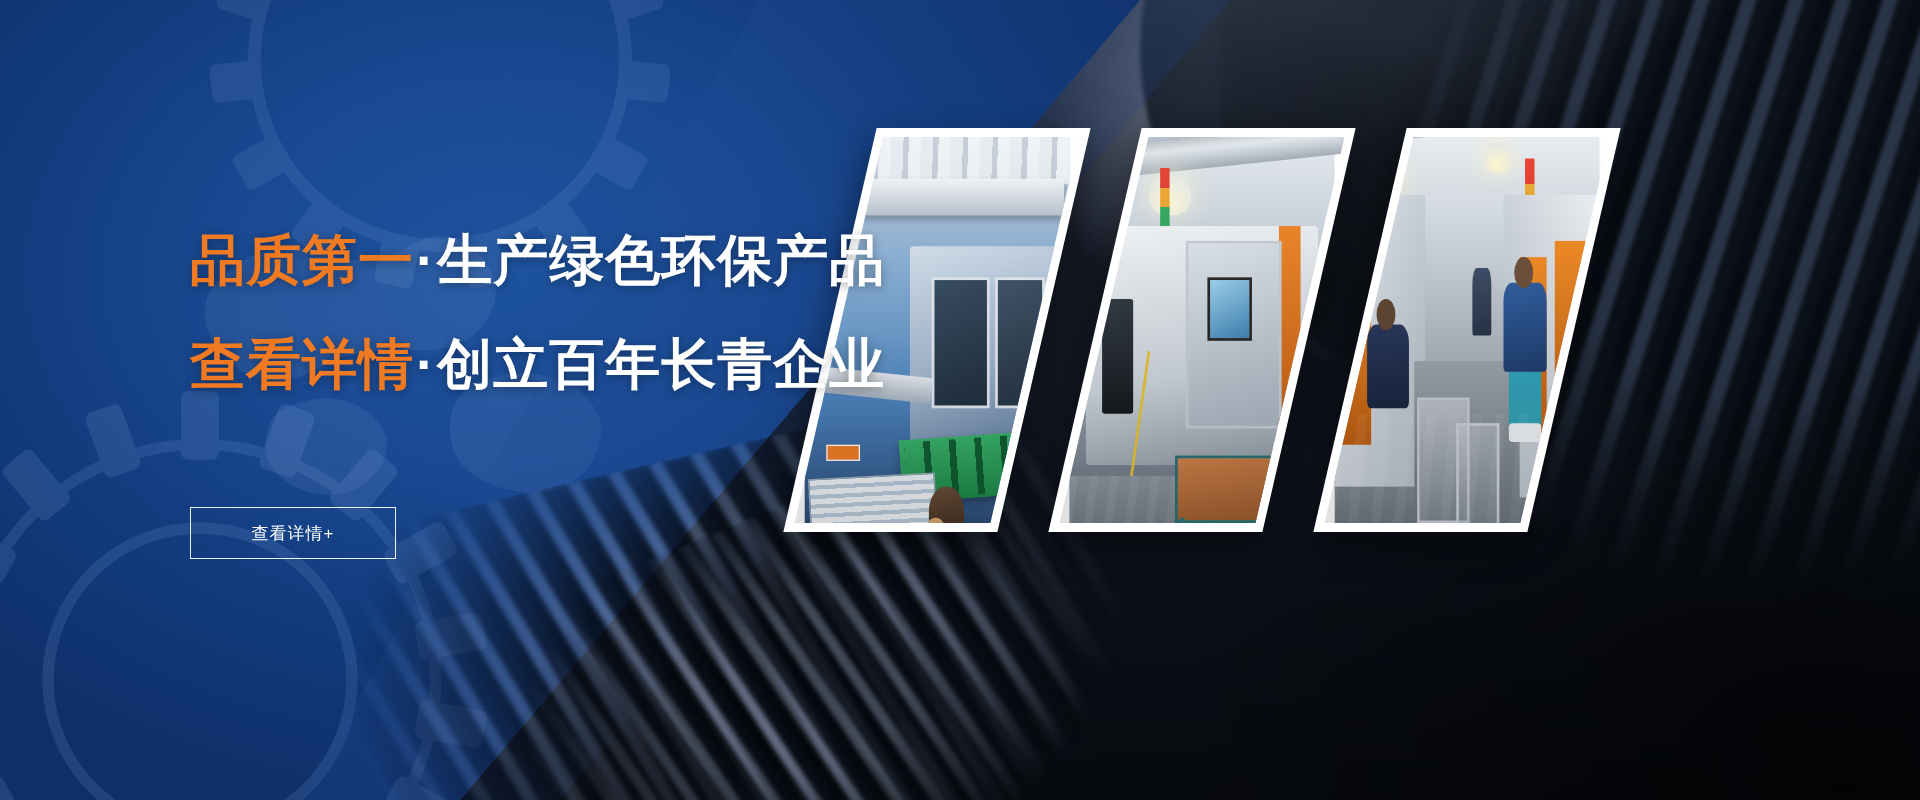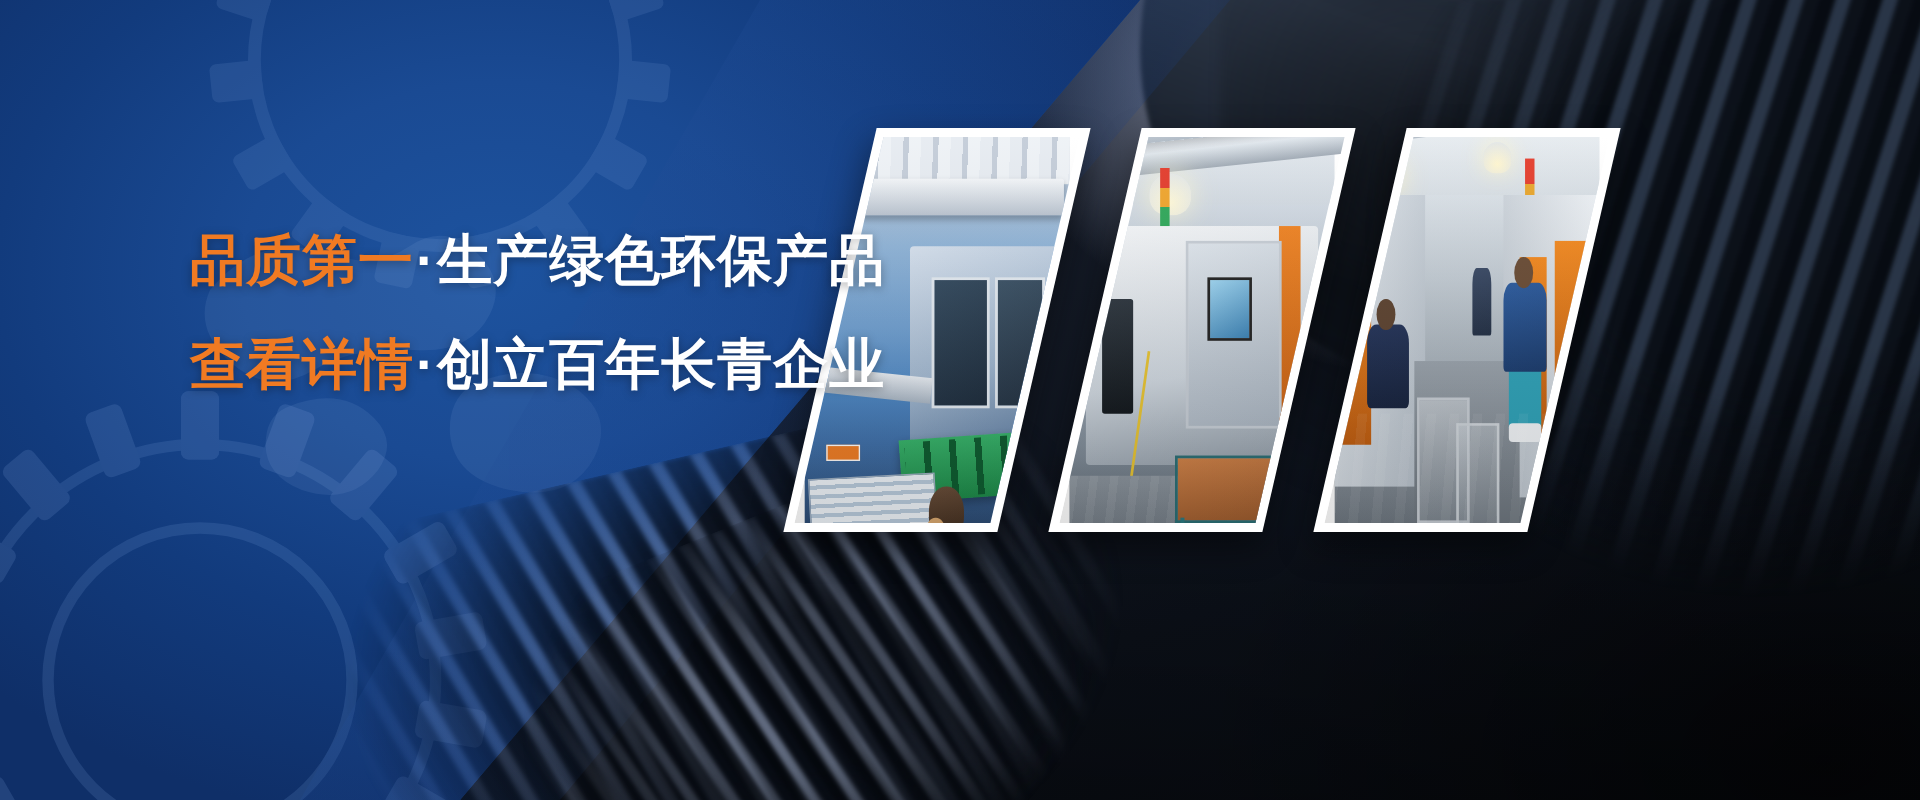--- a/index.html
+++ b/index.html
@@ -384,14 +384,17 @@
     </div>
 
     <div class="gap"></div>
 
     <div class="hl">
       <span class="accent">查看详情</span><span class="dot">·</span><span>创立百年长青企业</span>
     </div>
 
   </div>
 
+  <div class="cta">
+    <span>查看详情+</span>
+  </div>
 
 </div>
 
 </body></html>

